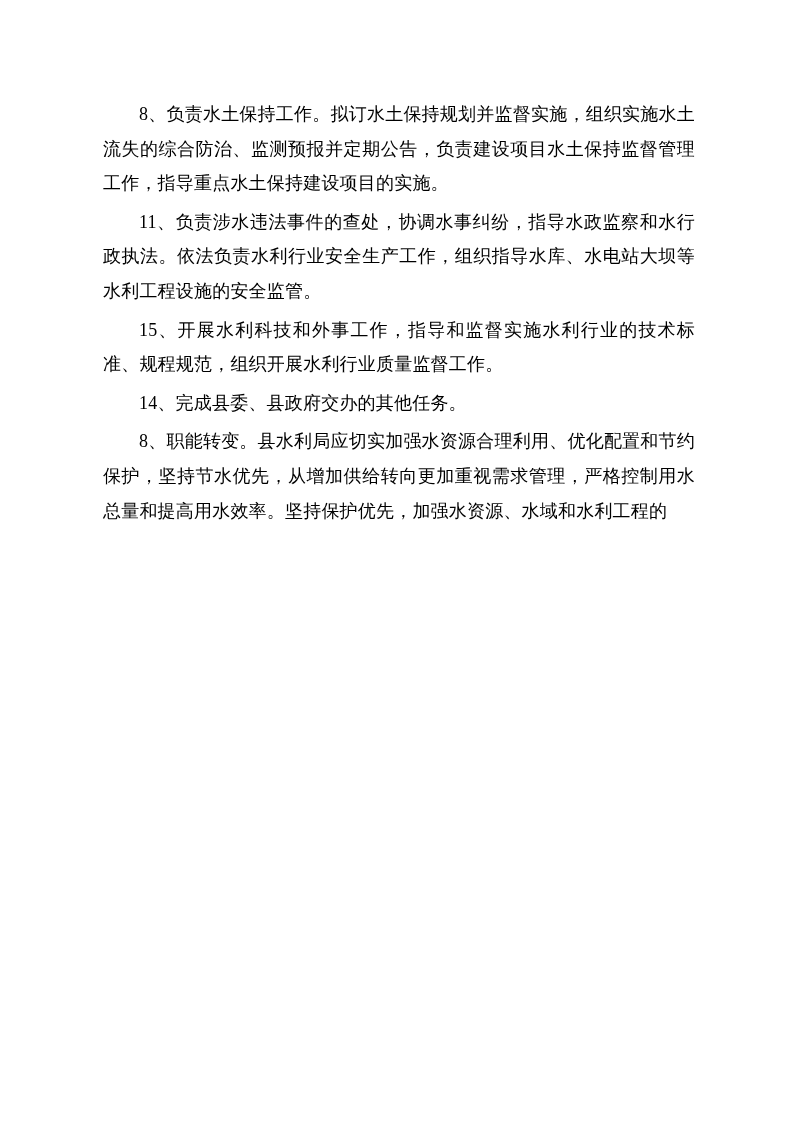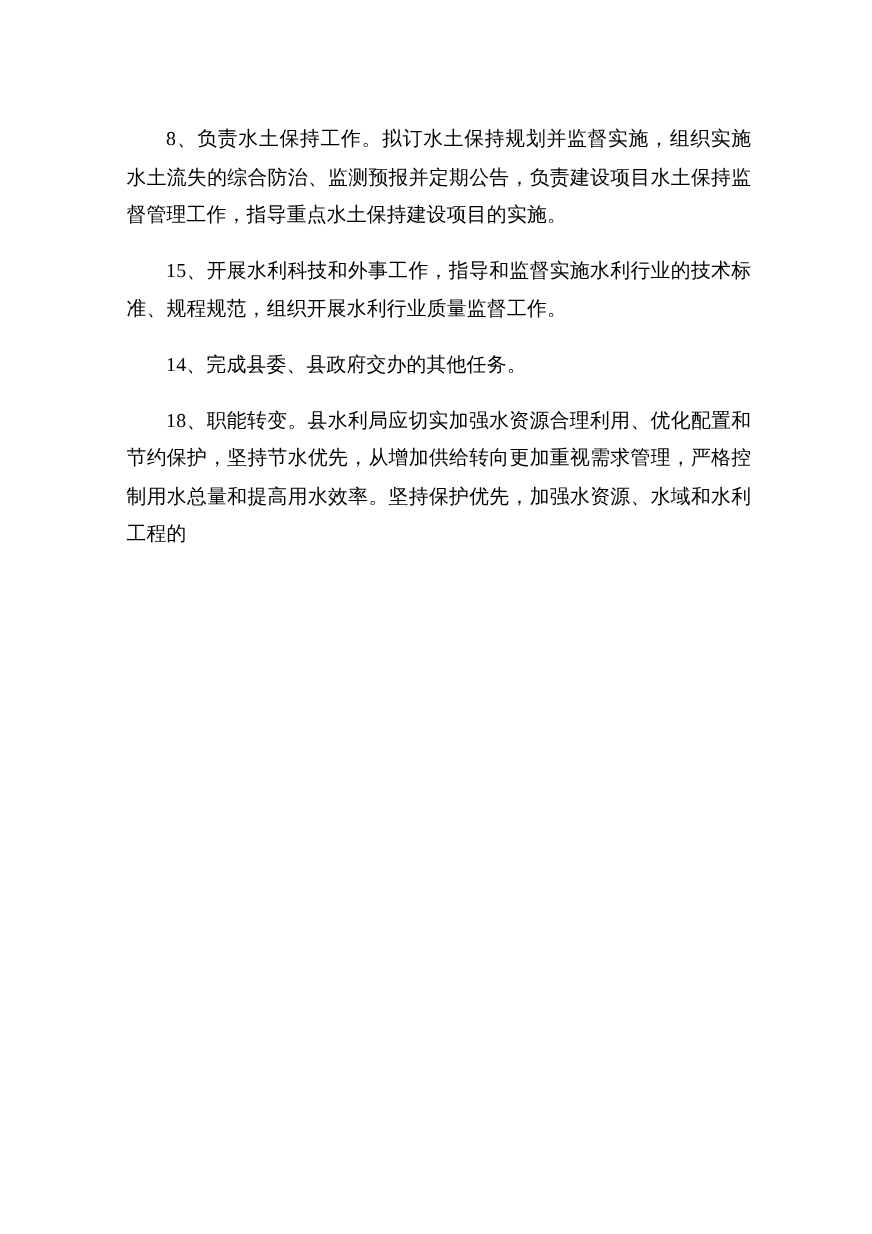--- a/index.html
+++ b/index.html
@@ -27,29 +27,30 @@
       left: 99px;
       top: 93px;
       width: 600px;
       color: #000000;
       font-size: 18px;
       line-height: 34.6px;
       text-align: justify;
       letter-spacing: 0.2px;
     }
     .doc-content p {
-      margin: 16px;
+      margin: 4px;
       padding: 0;
       text-indent: 2em; 
       word-break: break-all;
     }
   </style>
 </head>
 <body>
 
 <div class="doc-page">
   <div class="doc-content">
     <p>8、负责水土保持工作。拟订水土保持规划并监督实施，组织实施水土流失的综合防治、监测预报并定期公告，负责建设项目水土保持监督管理工作，指导重点水土保持建设项目的实施。</p>
+    <p>11、负责涉水违法事件的查处，协调水事纠纷，指导水政监察和水行政执法。依法负责水利行业安全生产工作，组织指导水库、水电站大坝等水利工程设施的安全监管。</p>
     <p>15、开展水利科技和外事工作，指导和监督实施水利行业的技术标准、规程规范，组织开展水利行业质量监督工作。</p>
     <p>14、完成县委、县政府交办的其他任务。</p>
-    <p>18、职能转变。县水利局应切实加强水资源合理利用、优化配置和节约保护，坚持节水优先，从增加供给转向更加重视需求管理，严格控制用水总量和提高用水效率。坚持保护优先，加强水资源、水域和水利工程的</p>
+    <p>8、职能转变。县水利局应切实加强水资源合理利用、优化配置和节约保护，坚持节水优先，从增加供给转向更加重视需求管理，严格控制用水总量和提高用水效率。坚持保护优先，加强水资源、水域和水利工程的</p>
   </div>
 </div>
 
 </body></html>

